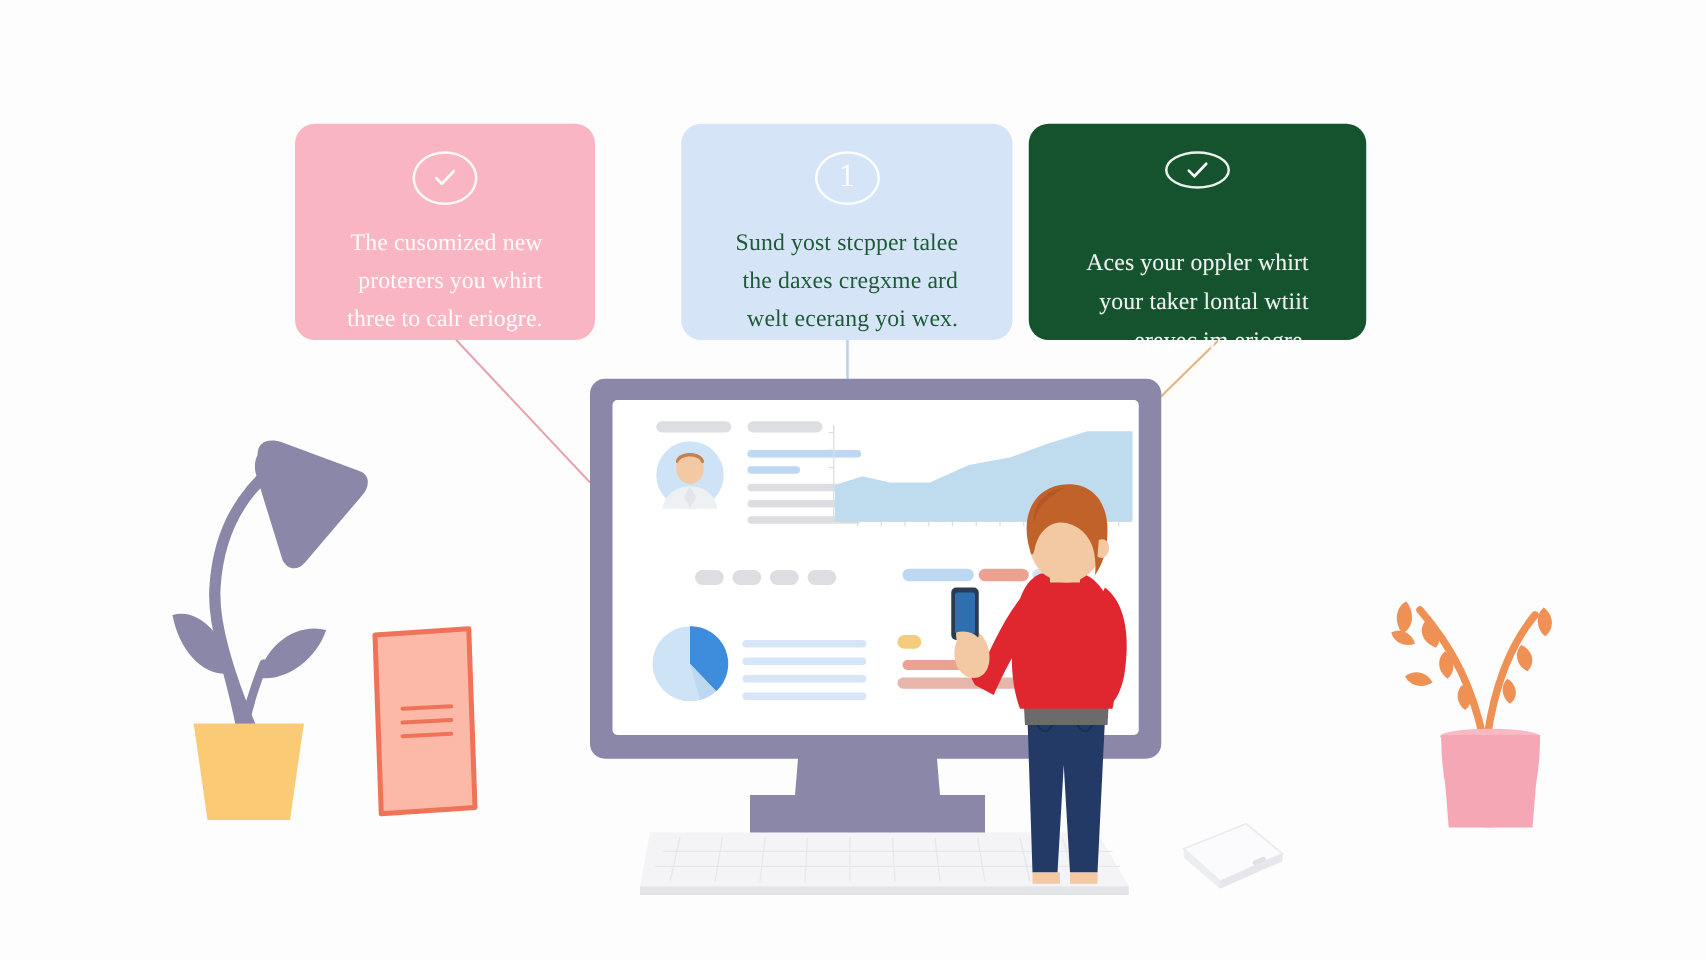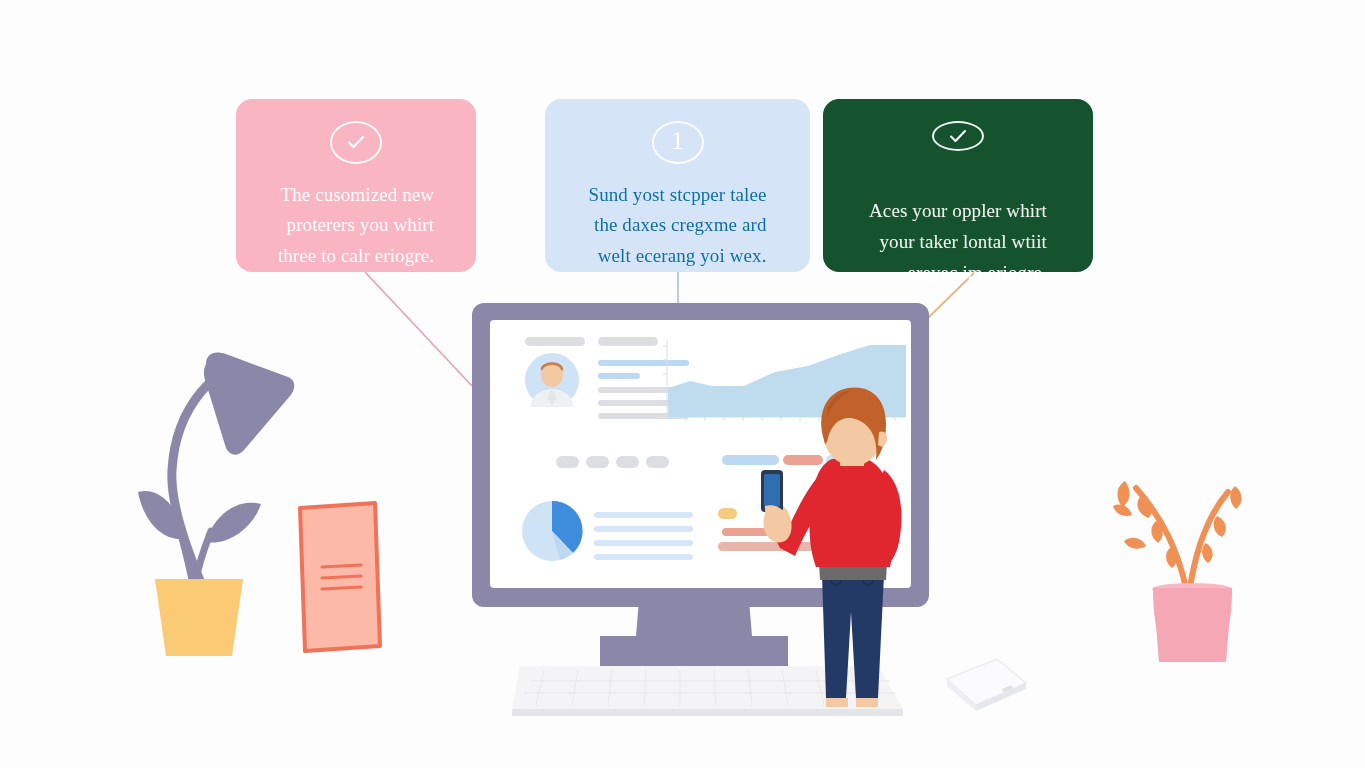--- a/index.html
+++ b/index.html
@@ -61,21 +61,21 @@
     font-size: 19px;
     line-height: 1.62;
     opacity: .93;
     letter-spacing: .1px;
     font-family: Liberation Serif, serif;
     text-shadow: 0 0 1px rgba(255,255,255,.25);
   }
   #card-1 { left: 236px; top: 99px; width: 240px; height: 173px; background: #f9b5c2; }
   #card-2 { left: 545px; top: 99px; width: 265px; height: 173px; background: #d5e4f7; }
   #card-3 { left: 823px; top: 99px; width: 270px; height: 173px; background: #14532d; gap: 29px; }
-  #card-2 .card-text { color: #0369a1; opacity: .95; }
+  #card-2 .card-text { color: #14532d; opacity: .95; }
 
   
   .hidden-label { position: absolute; width: 1px; height: 1px; overflow: hidden; clip: rect(0 0 0 0); }
 </style>
 </head>
 <body>
 
 <div id="stage">
 
   <svg id="scene" viewBox="0 0 1365 768">

